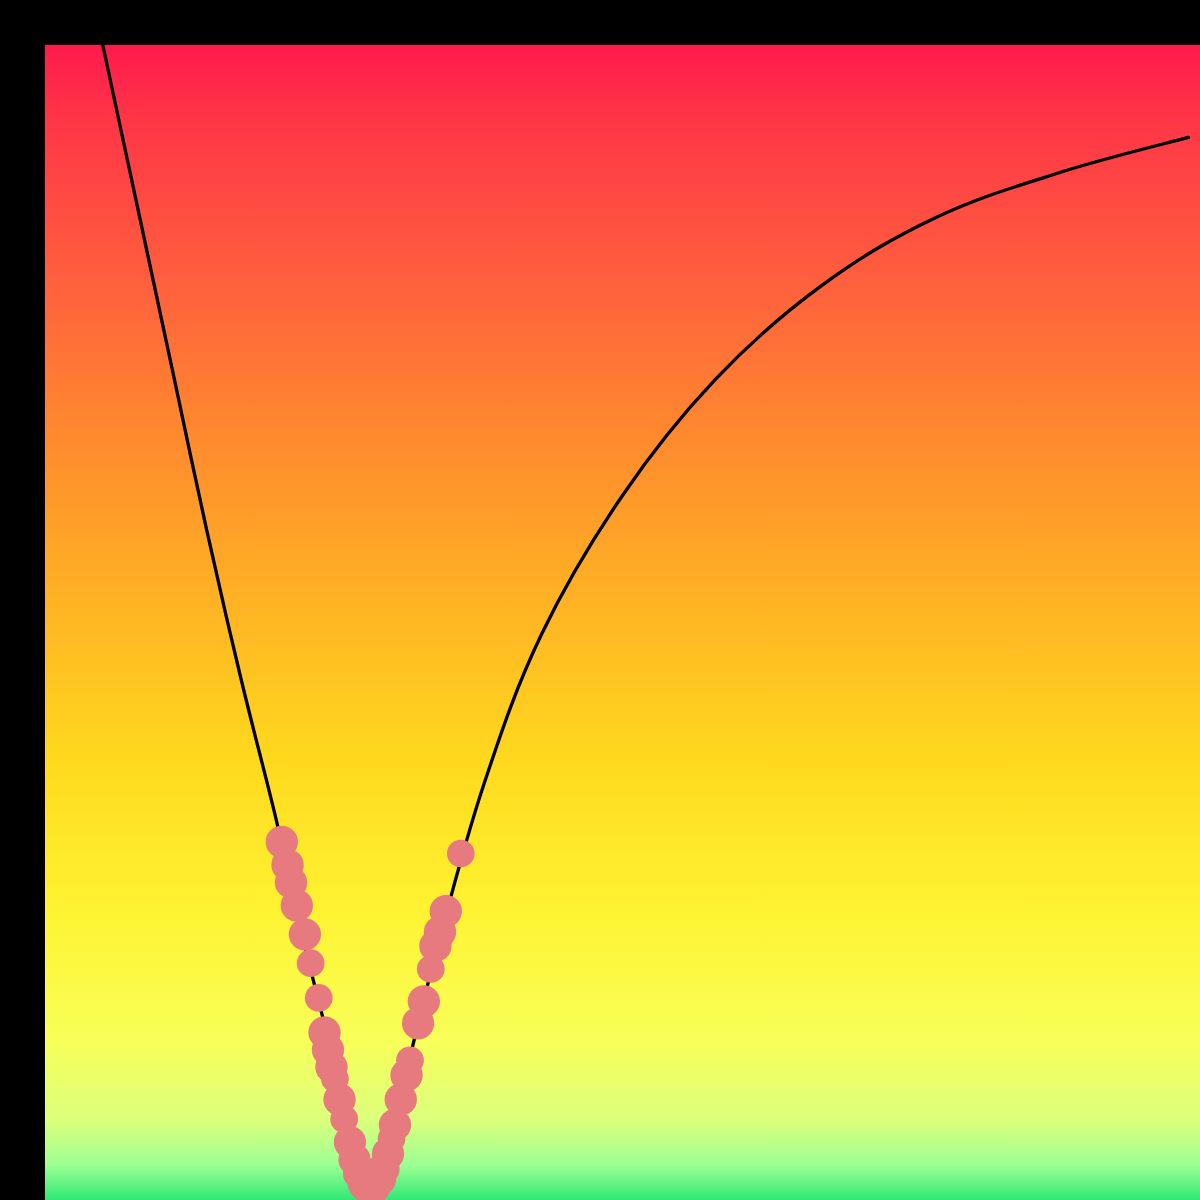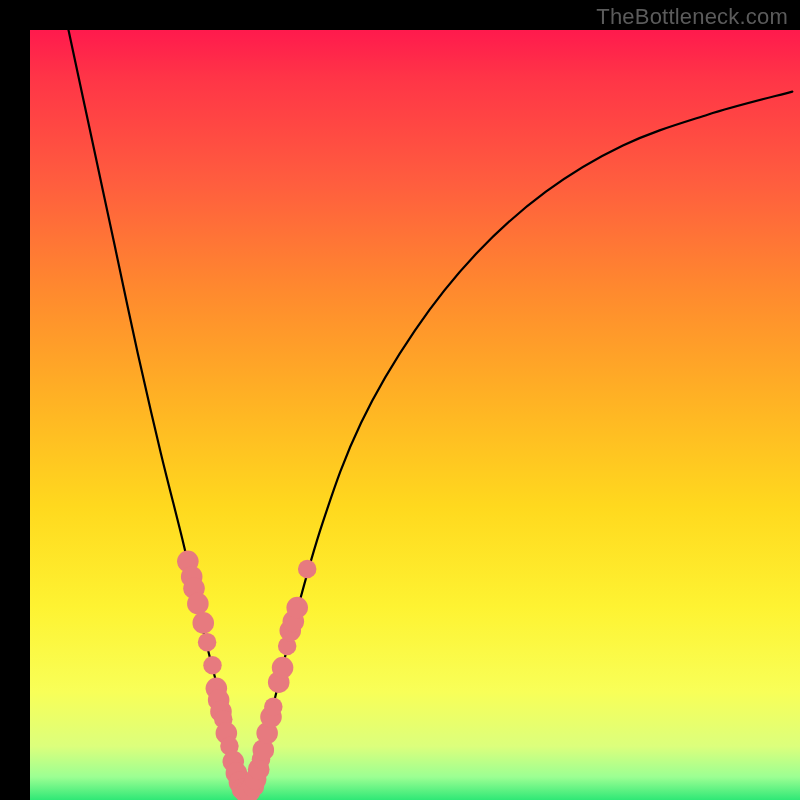--- a/index.html
+++ b/index.html
@@ -95,14 +95,13 @@
           <circle cx="248.71" cy="652.19" r="10.78" fill="#e77a7f"></circle>
           <circle cx="252.56" cy="637.56" r="10.78" fill="#e77a7f"></circle>
           <circle cx="257.18" cy="616.00" r="9.24" fill="#e77a7f"></circle>
           <circle cx="260.26" cy="600.60" r="10.78" fill="#e77a7f"></circle>
           <circle cx="263.34" cy="591.36" r="10.78" fill="#e77a7f"></circle>
           <circle cx="267.19" cy="577.50" r="10.78" fill="#e77a7f"></circle>
           <circle cx="277.20" cy="539.00" r="9.24" fill="#e77a7f"></circle>
         </g>
     </svg>
   </div>
-  <div class="watermark">TheBottleneck.com</div>
 </div>
 
 </body></html>

